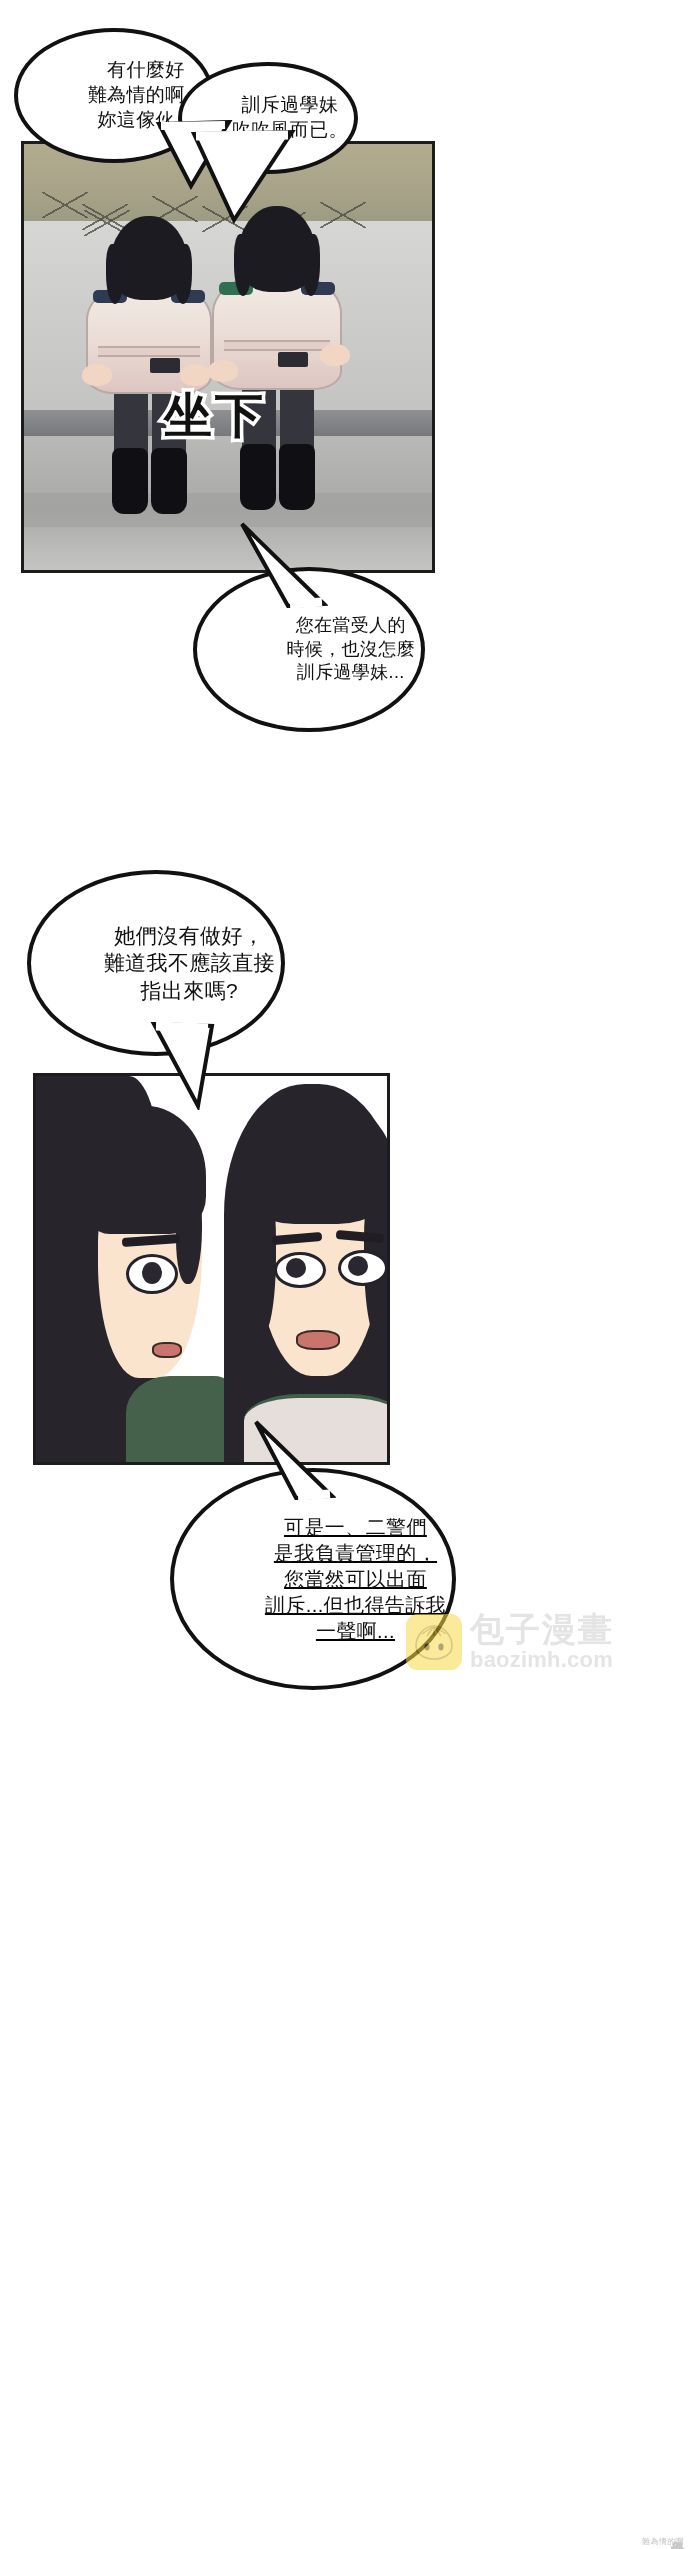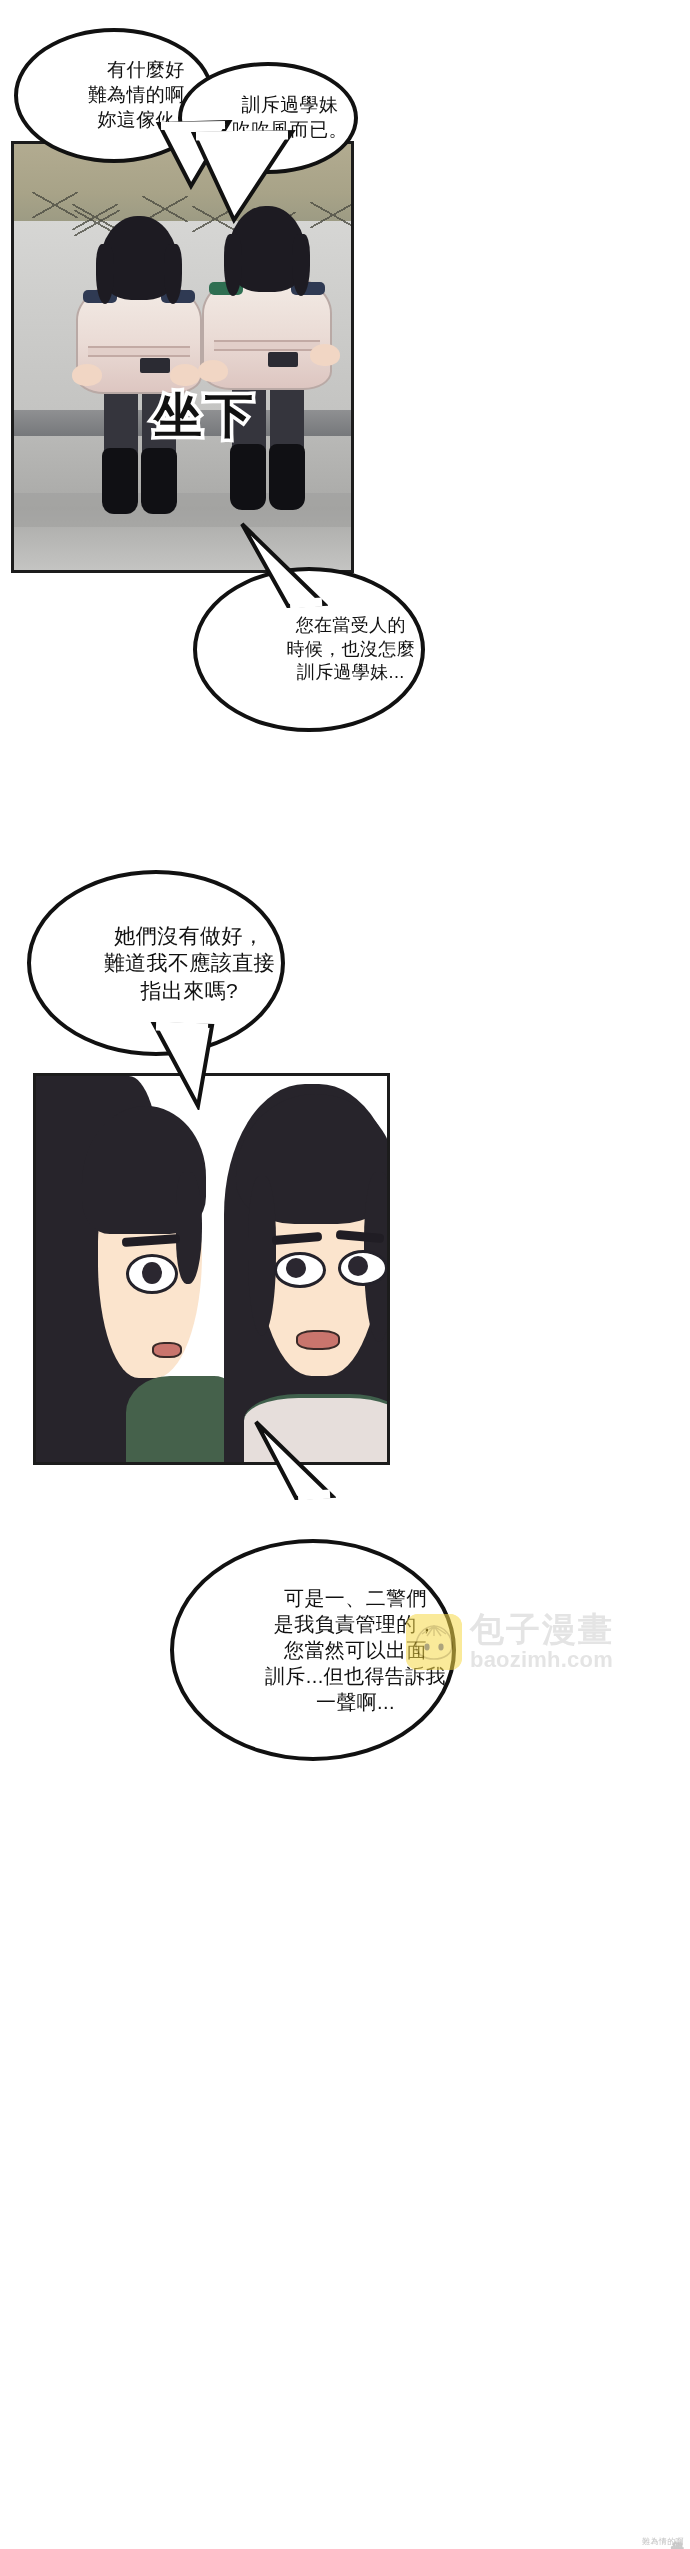--- a/index.html
+++ b/index.html
@@ -184,21 +184,21 @@
 
   <div class="bubble" style="left:178px;top:62px;width:180px;height:112px;">
     <div class="btext" style="font-size:19px;">訓斥過學妹
 吹吹風而已。</div>
   </div>
   <svg class="tail" style="left:188px;top:128px;width:110px;height:96px;" viewBox="0 0 110 96">
     <path d="M6 6 L104 4 L46 92 Z" fill="#ffffff" stroke="#111111" stroke-width="4"></path>
     <path d="M8 8 L100 7" stroke="#ffffff" stroke-width="9"></path>
   </svg>
 
-  <div class="panel" style="left:11px;top:141px;width:343px;height:432px;">
+  <div class="panel" style="left:21px;top:141px;width:414px;height:432px;">
     <div class="p1-sky"></div>
     <div class="p1-wall"></div>
 
     <div class="grass" style="left:18px;top:48px;"></div>
     <div class="grass" style="left:58px;top:60px;"></div>
     <div class="grass" style="left:128px;top:52px;"></div>
     <div class="grass" style="left:178px;top:62px;"></div>
     <div class="grass" style="left:60px;top:66px;"></div>
     <div class="grass" style="left:296px;top:58px;"></div>
     <div class="grass" style="left:236px;top:68px;"></div>
@@ -311,21 +311,21 @@
       <div class="mouth" style="left:82px;top:254px;width:40px;height:16px;"></div>
       <div class="collar" style="left:30px;top:318px;width:160px;height:74px;background:#e6dedb;
                   border-radius:34% 34% 0 0;border-top:4px solid #3f5f4b;"></div>
     </div>
   </div>
 
   <svg class="tail" style="left:250px;top:1418px;width:86px;height:84px;" viewBox="0 0 86 84">
     <path d="M46 80 L82 78 L6 4 Z" fill="#ffffff" stroke="#111111" stroke-width="4"></path>
     <path d="M48 78 L80 76" stroke="#ffffff" stroke-width="9"></path>
   </svg>
-  <div class="bubble" style="left:170px;top:1539px;width:286px;height:222px;">
+  <div class="bubble" style="left:170px;top:1468px;width:286px;height:222px;text-decoration:underline;">
     <div class="btext" style="font-size:20px;">可是一、二警們
 是我負責管理的，
 您當然可以出面
 訓斥...但也得告訴我
 一聲啊...</div>
   </div>
 
   <div class="wm" style="left:406px;top:1612px;">
     <div class="wm-logo">
       <svg viewBox="0 0 56 56" width="56" height="56" aria-hidden="true">

